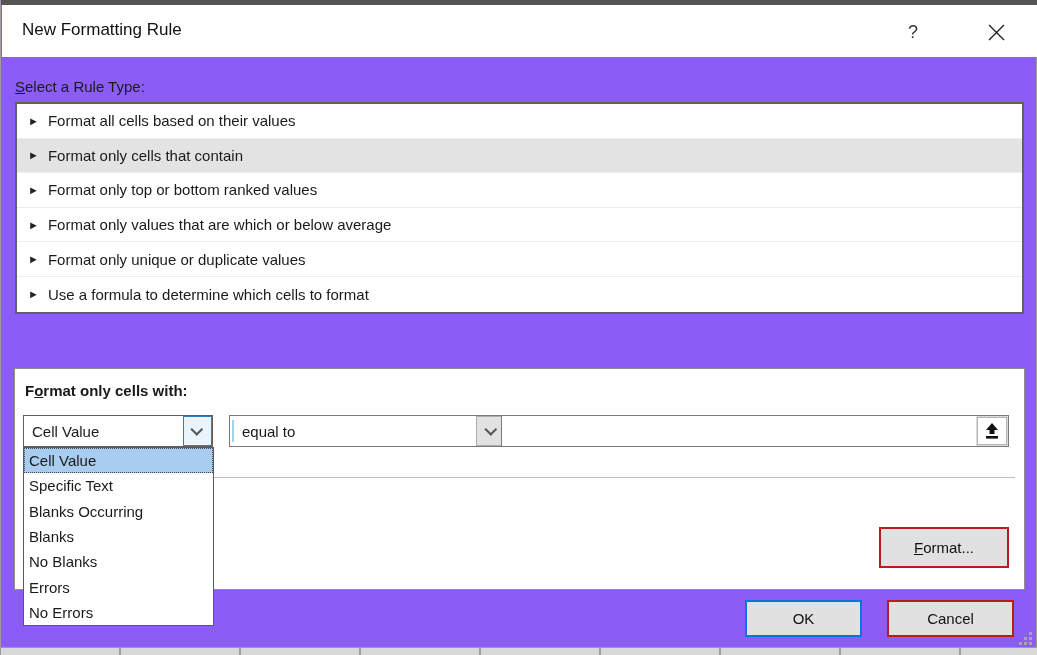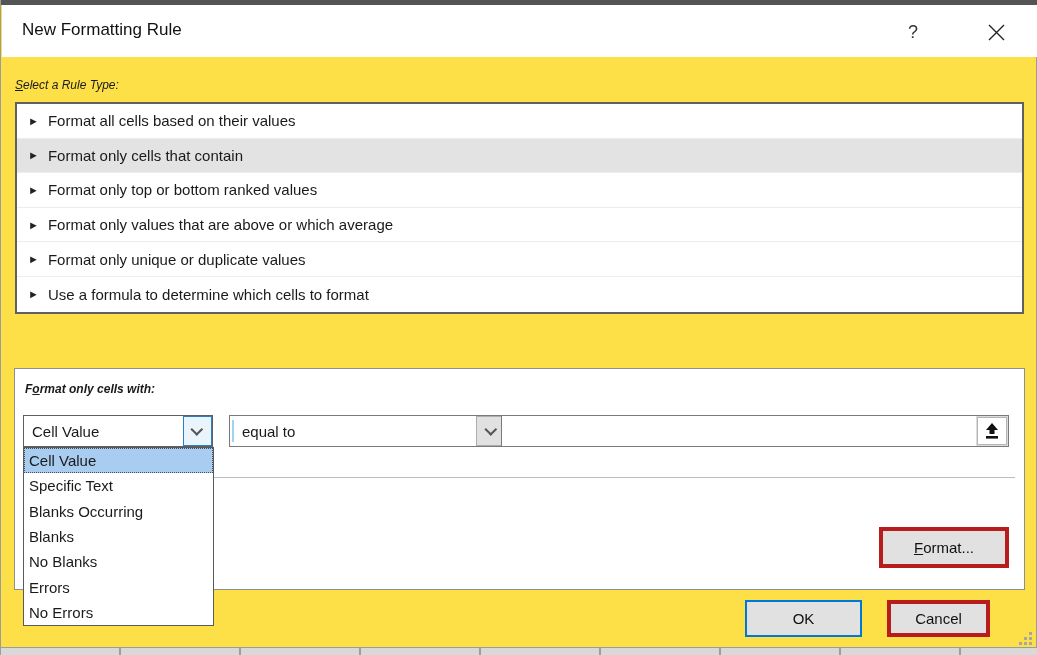--- a/index.html
+++ b/index.html
@@ -2,30 +2,30 @@
 <html><head>
 <meta charset="utf-8">
 <style>
   * { margin:0; padding:0; box-sizing:border-box; }
   html,body { width:1037px; height:655px; }
   body {
     font-family:"Liberation Sans","DejaVu Sans",sans-serif;
     background:#f0f0f0; position:relative; overflow:hidden;
     color:#1a1a1a; font-size:15px;
   }
-  .screen { position:absolute; inset:0; background:#fde047;
+  .screen { position:absolute; inset:0; background:#8b5cf6;
     border-left:1px solid #9c9c9c; border-right:1px solid #9c9c9c; }
   .top-edge { position:absolute; left:0; top:0; width:1037px; height:5px; background:#545454; }
   .titlebar { position:absolute; left:1px; top:5px; width:1035px; height:52px; background:#ffffff; }
   .title { position:absolute; left:20px; top:15px; font-size:17px; color:#111; }
   .help-btn { position:absolute; left:893px; top:10px; width:36px; height:34px;
     text-align:center; line-height:34px; font-size:18px; color:#333; cursor:default; }
   .close-btn { position:absolute; left:974px; top:10px; width:40px; height:34px;
     display:flex; align-items:center; justify-content:center; }
-  .label { position:absolute; font-size:12px; color:#1a1a1a; white-space:nowrap;font-style:italic; }
+  .label { position:absolute; font-size:15px; color:#1a1a1a; white-space:nowrap; }
   .ul { text-decoration:underline; }
 
   
   .rule-list { position:absolute; left:14px; top:102px; width:1009px; height:212px;
     background:#fff; border:2px solid #606060; }
   .rule-row { position:relative; height:34.6px; display:flex; align-items:center;
     padding-left:11px; border-bottom:1px solid #ededed; background:#fff; }
   .rule-row:last-child { border-bottom:none; }
   .rule-row.selected { background:#e3e3e3; }
   .rule-bullet { font-size:11px; margin-right:9px; color:#222; flex:0 0 auto; }
@@ -63,25 +63,25 @@
   .dropdown { position:absolute; left:22px; top:447px; width:191px; height:179px;
     background:#fff; border:1px solid #5a5a5a; z-index:50; }
   .dd-item { height:25.3px; display:flex; align-items:center; padding-left:4px;
     border:1px dotted transparent; white-space:nowrap; }
   .dd-item.selected { background:#a9cdf0; border-color:#4a4a4a; }
 
   
   .preview-box { position:absolute; left:210px; top:512px; width:652px; height:69px;
     background:#fff; border:1px solid #7a7a7a; display:flex; align-items:center;
     justify-content:center; font-size:17px; z-index:10; }
-  .btn { position:absolute; background:#e1e1e1; border:4px solid #b91c1c;
+  .btn { position:absolute; background:#e1e1e1; border:2px solid #b91c1c;
     display:flex; align-items:center; justify-content:center; font-size:15px; color:#111; }
   .format-btn { left:878px; top:527px; width:130px; height:41px; }
   .ok-btn { left:744px; top:600px; width:117px; height:37px; border:2px solid #0078d7; }
-  .cancel-btn { left:886px; top:600px; width:103px; height:37px; }
+  .cancel-btn { left:886px; top:600px; width:127px; height:37px; }
 
   .grip { position:absolute; left:1018px; top:632px; width:14px; height:14px;
     background:
       linear-gradient(#a6a6a6,#a6a6a6) 10px 10px/3px 3px no-repeat,
       linear-gradient(#a6a6a6,#a6a6a6) 10px 5px/3px 3px no-repeat,
       linear-gradient(#a6a6a6,#a6a6a6) 10px 0px/3px 3px no-repeat,
       linear-gradient(#a6a6a6,#a6a6a6) 5px 10px/3px 3px no-repeat,
       linear-gradient(#a6a6a6,#a6a6a6) 5px 5px/3px 3px no-repeat,
       linear-gradient(#a6a6a6,#a6a6a6) 0px 10px/3px 3px no-repeat; }
 
@@ -118,21 +118,21 @@
     <div class="rule-row selected">
       <span class="rule-bullet">►</span>
       <span>Format only cells that contain</span>
     </div>
     <div class="rule-row">
       <span class="rule-bullet">►</span>
       <span>Format only top or bottom ranked values</span>
     </div>
     <div class="rule-row">
       <span class="rule-bullet">►</span>
-      <span>Format only values that are above or which average</span>
+      <span>Format only values that are which or below average</span>
     </div>
     <div class="rule-row">
       <span class="rule-bullet">►</span>
       <span>Format only unique or duplicate values</span>
     </div>
     <div class="rule-row">
       <span class="rule-bullet">►</span>
       <span>Use a formula to determine which cells to format</span>
     </div>
   </div>

